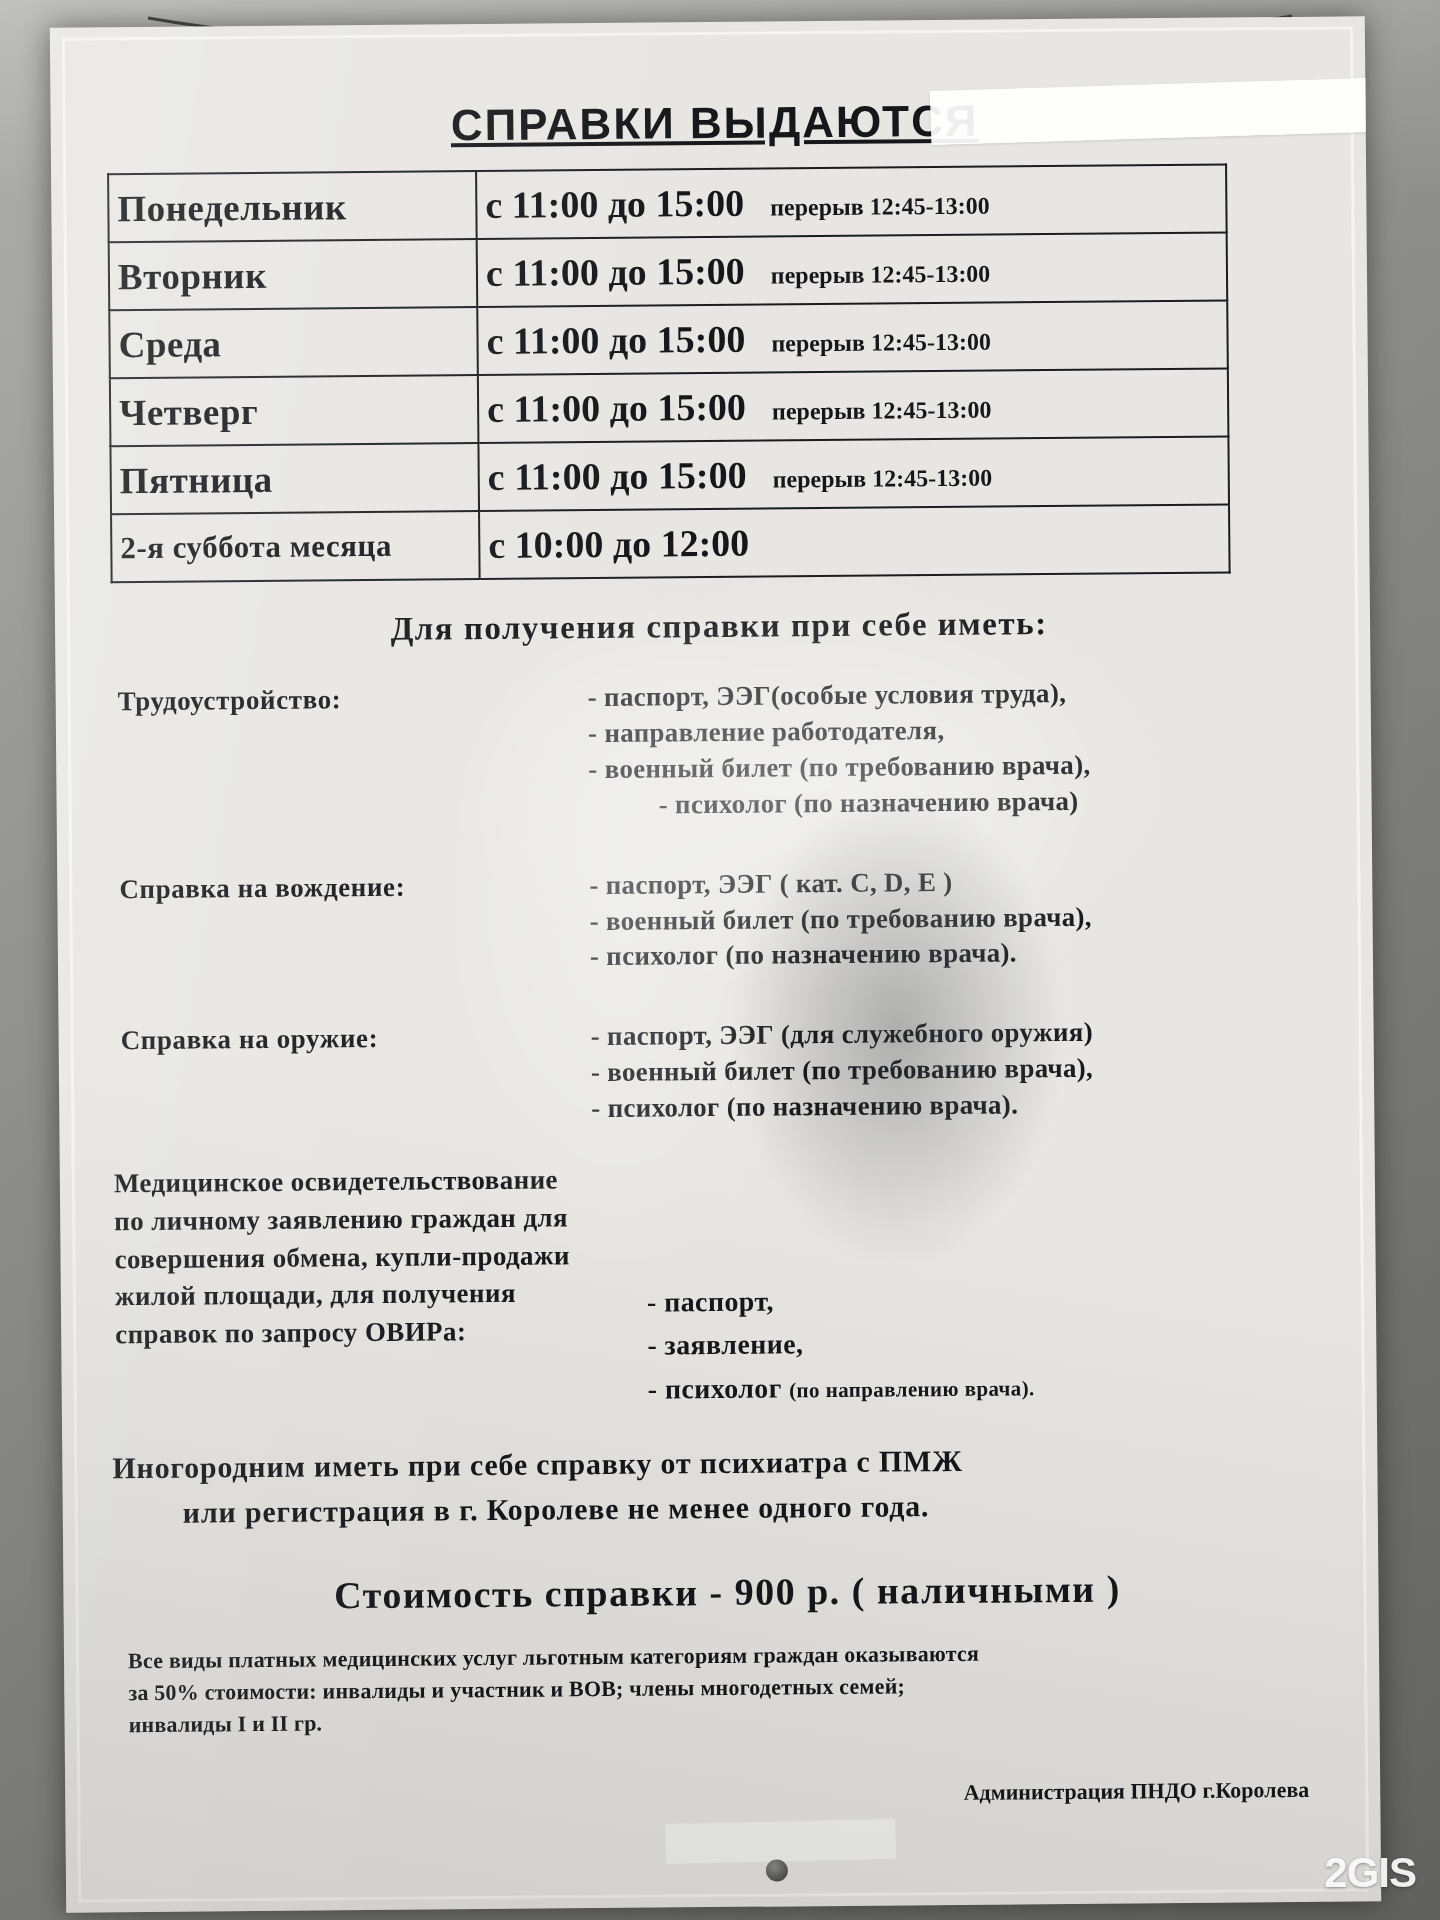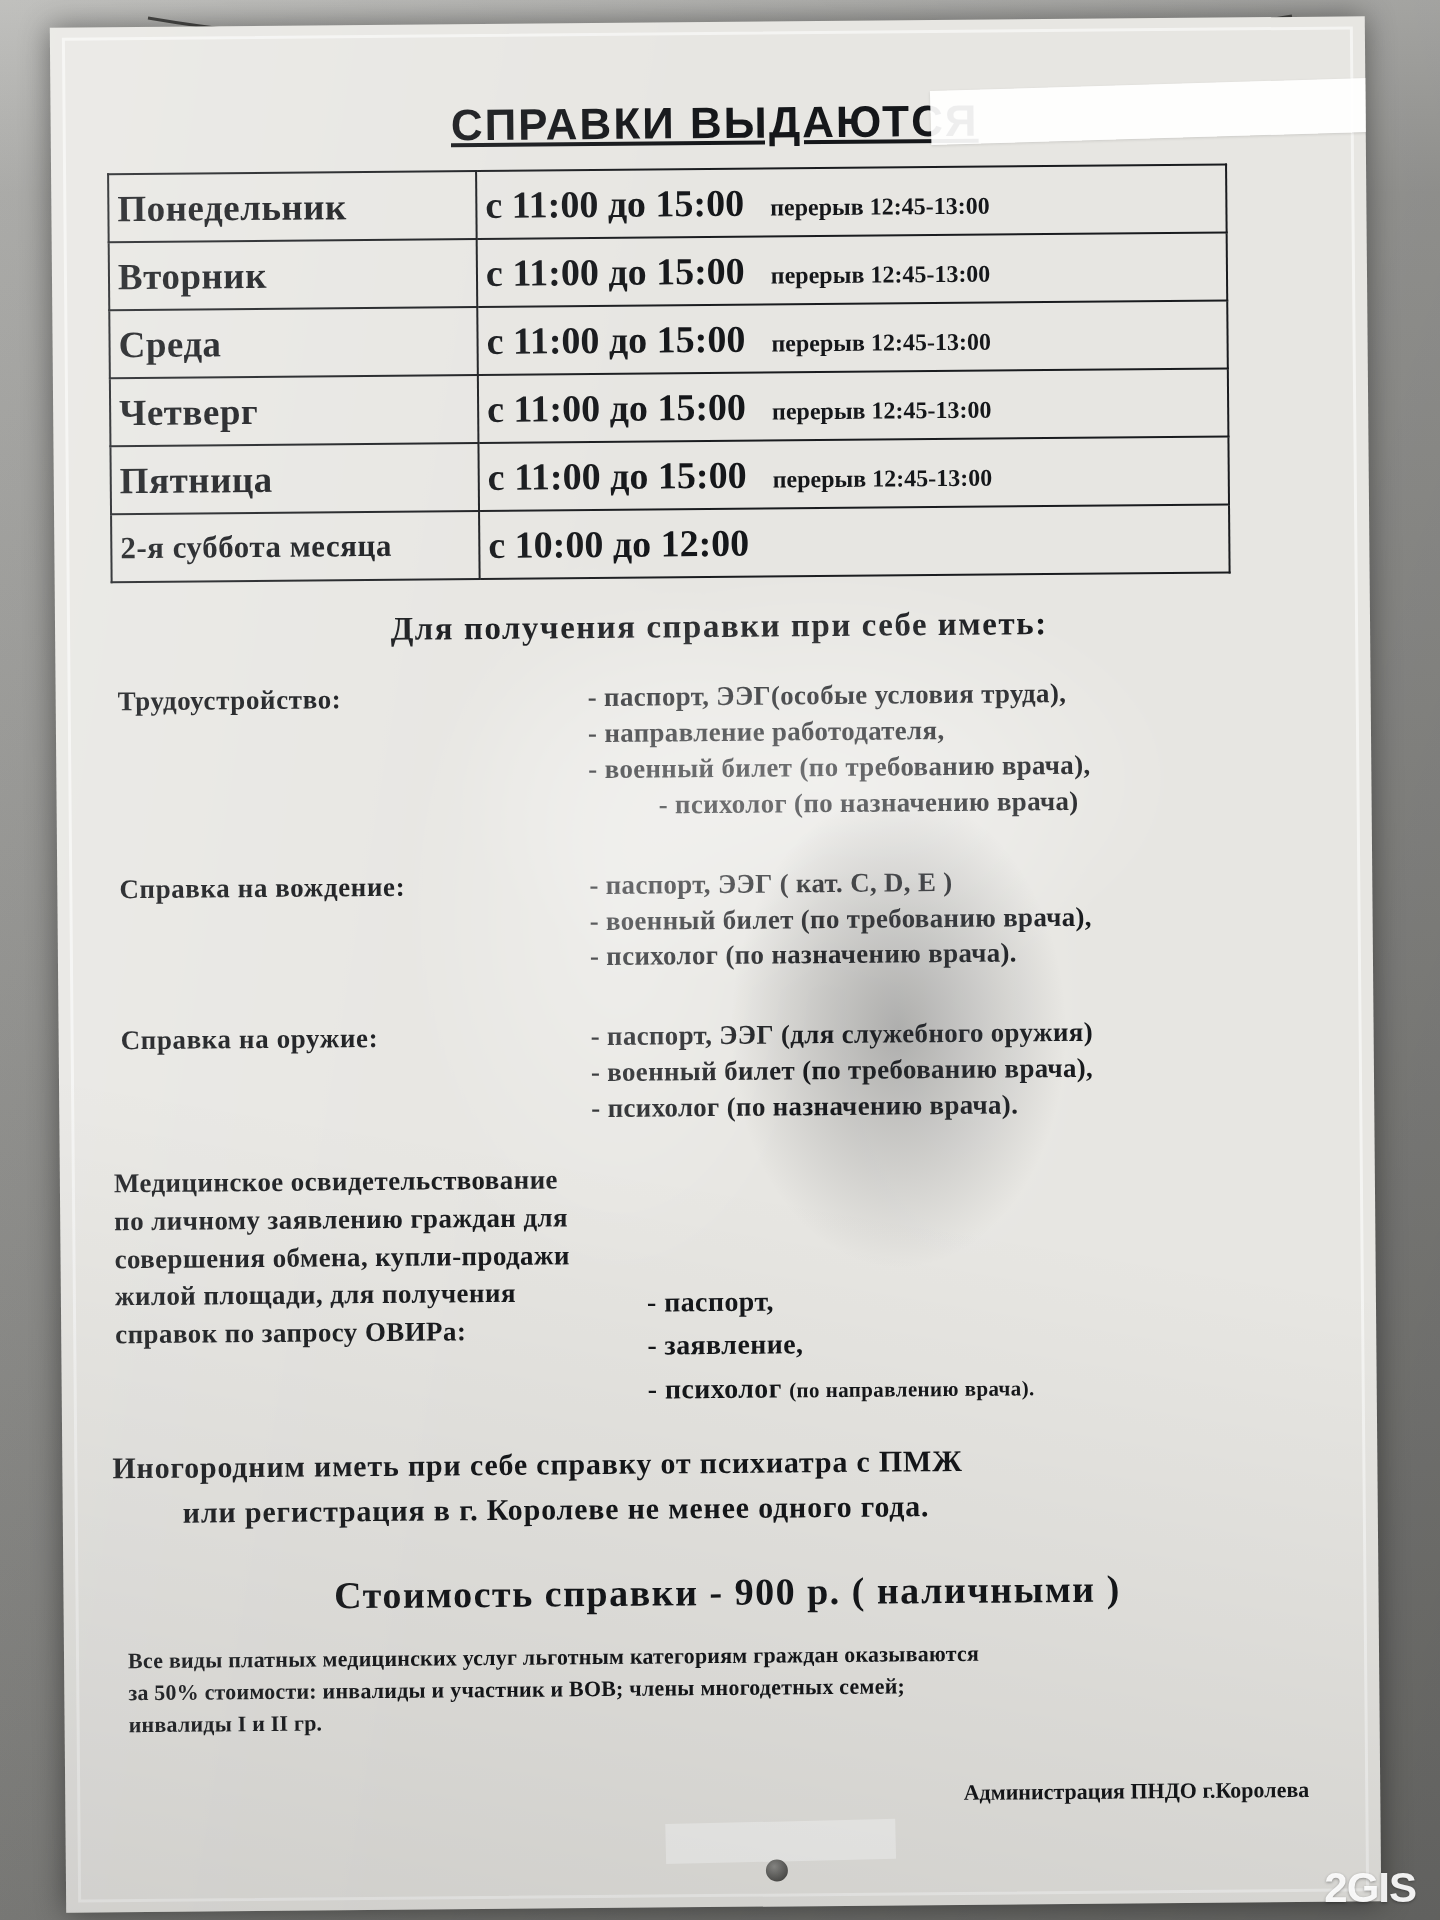--- a/index.html
+++ b/index.html
@@ -264,21 +264,21 @@
     text-align: right;
     font-size: 22px;
     font-weight: 700;
     padding-right: 40px;
   }
 
   
   #watermark {
     position: absolute;
     right: 24px;
-    bottom: 8px;
+    bottom: 23px;
     font-family: "Liberation Sans", sans-serif;
     font-size: 42px;
     font-weight: 700;
     color: rgba(255,255,255,0.92);
     letter-spacing: -1px;
     text-shadow: 0 1px 3px rgba(0,0,0,0.35);
   }
 </style>
 </head>
 <body>

